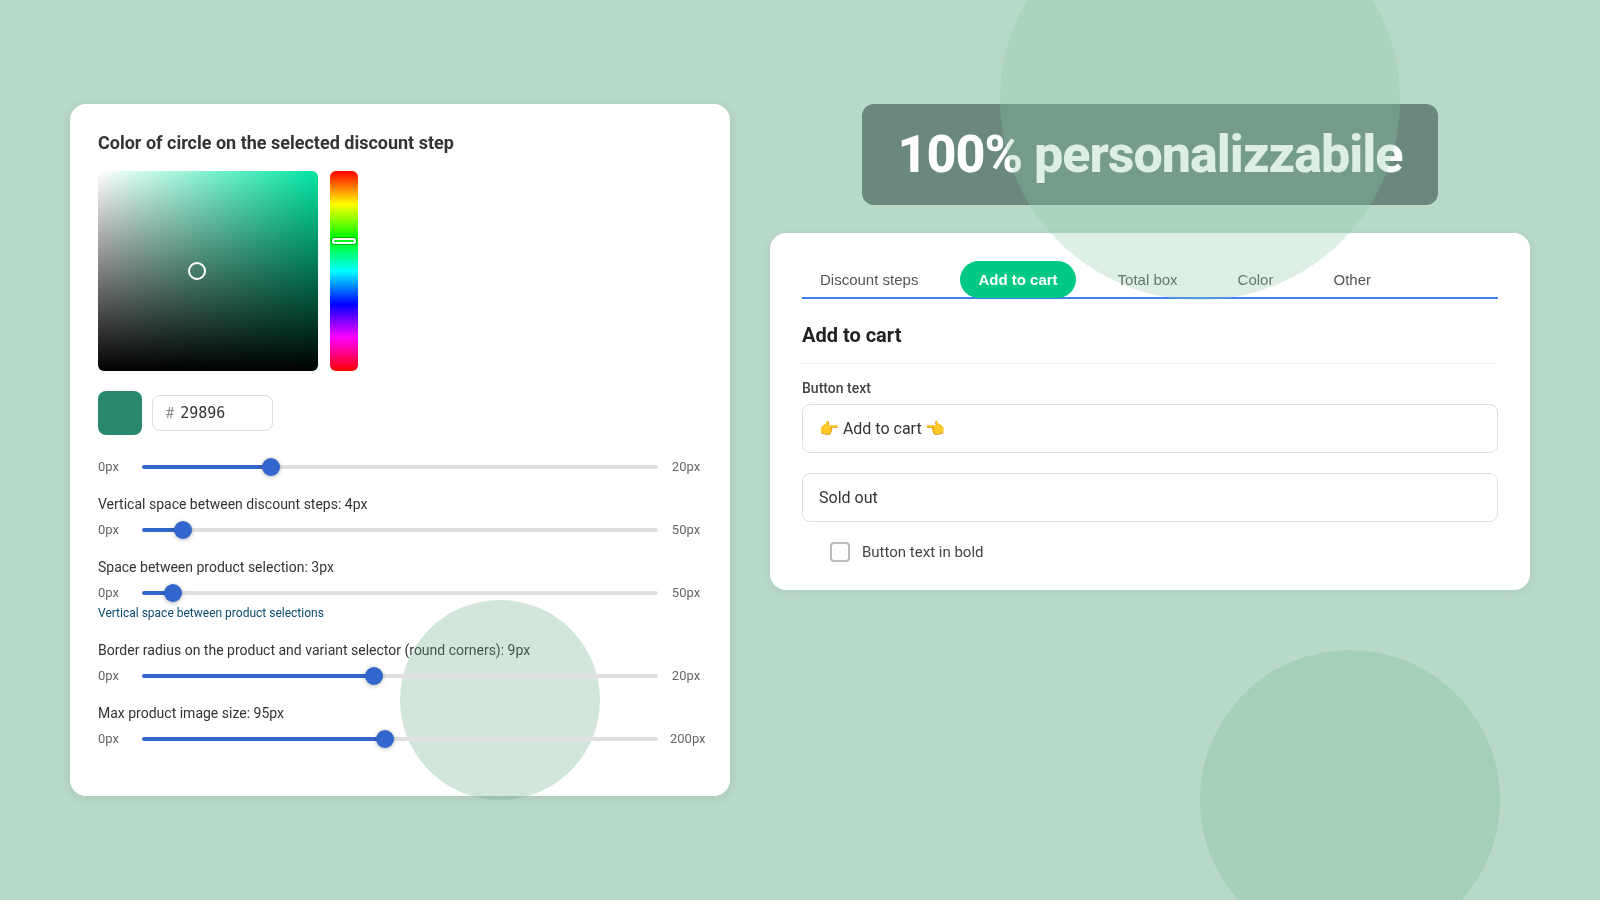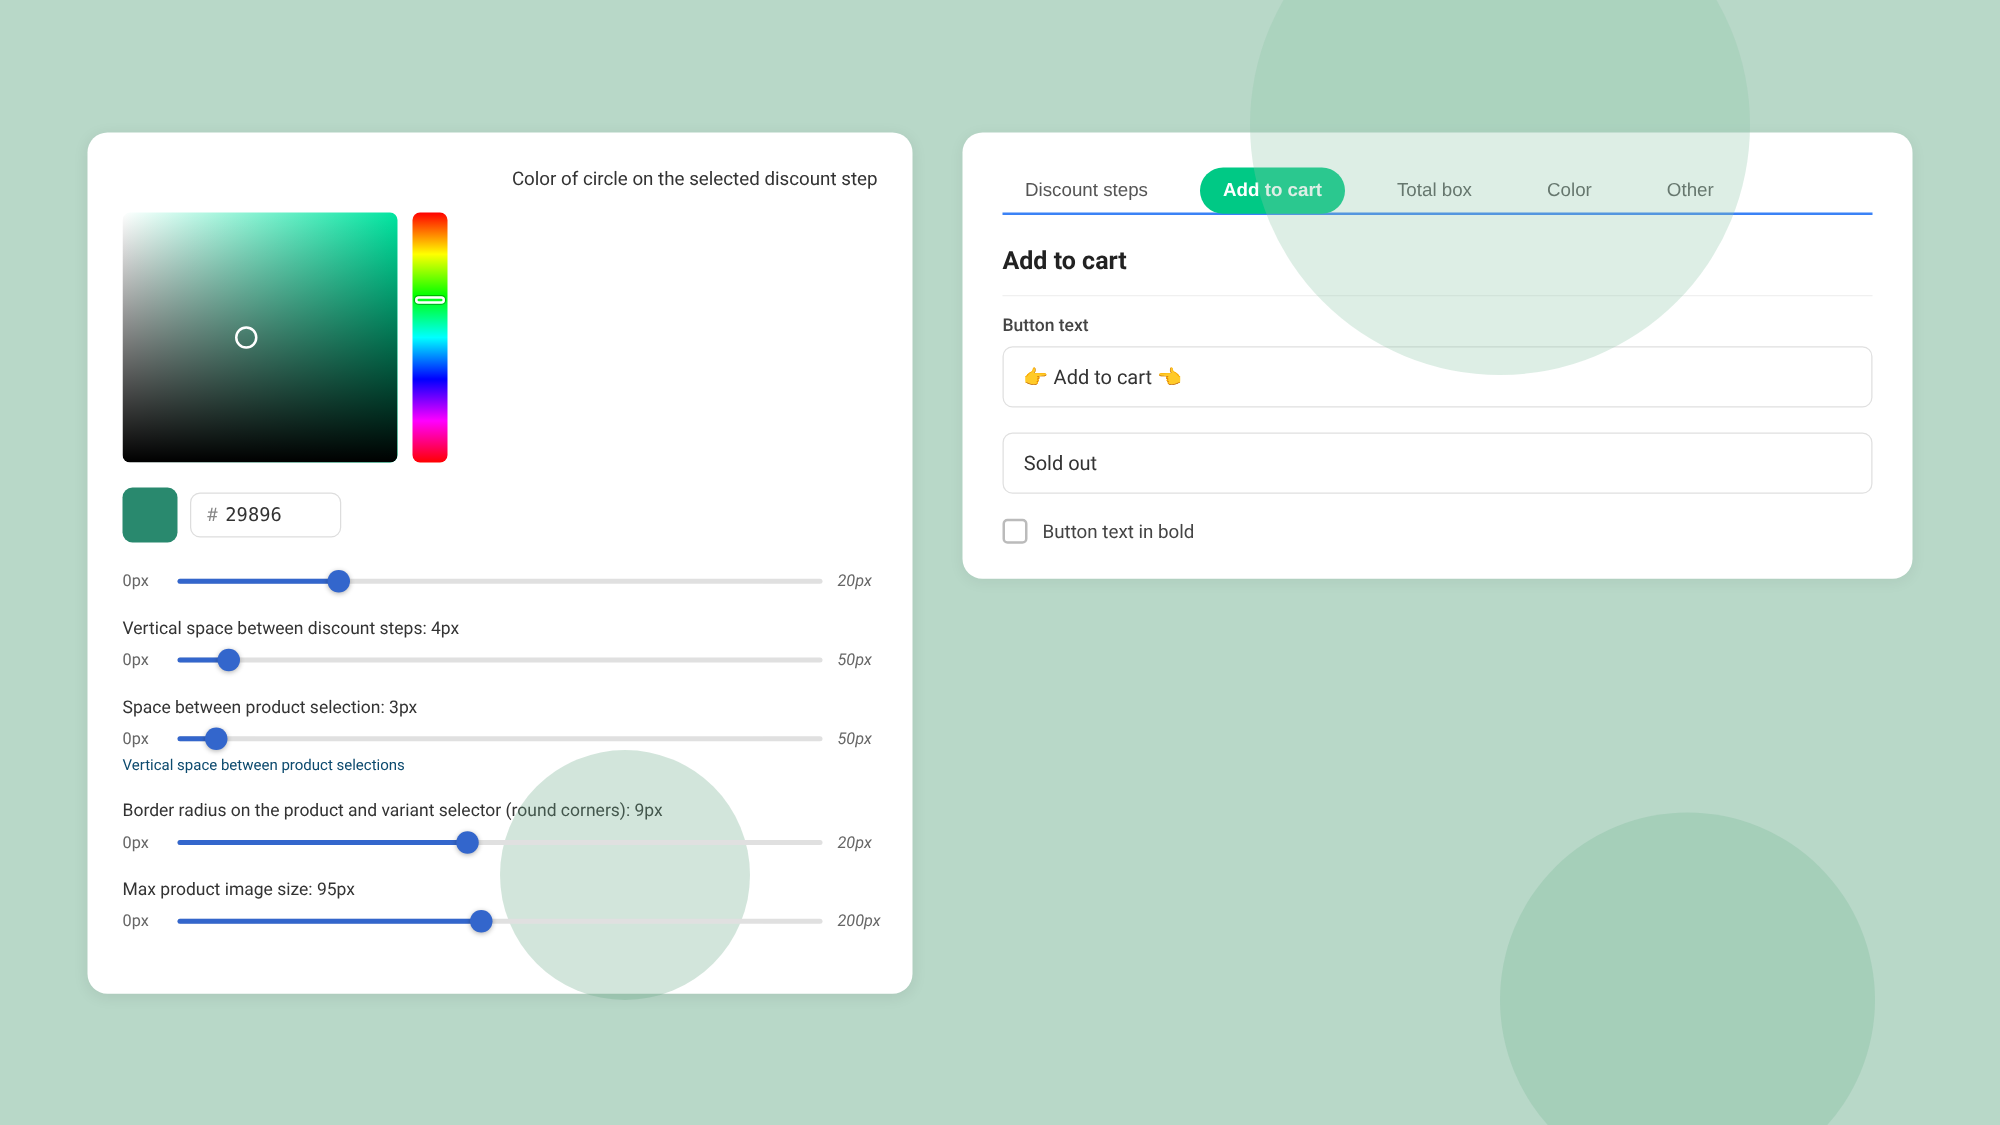--- a/index.html
+++ b/index.html
@@ -50,25 +50,24 @@
     .left-panel {
       background: white;
       border-radius: 16px;
       padding: 28px;
       width: 660px;
       flex-shrink: 0;
       box-shadow: 0 2px 12px rgba(0,0,0,0.08);
     }
 
     .panel-title {
-      font-size: 15px;
+      font-size: 18px;
       color: #333;
       margin-bottom: 18px;
-      font-weight: 400;
-      text-align: right;
+      font-weight: 700;
     }
 
     
     .color-picker-container {
       display: flex;
       gap: 12px;
       margin-bottom: 20px;
     }
 
     .color-gradient {
@@ -164,21 +163,21 @@
       display: flex;
       align-items: center;
       gap: 12px;
     }
     .slider-min-label, .slider-max-label {
       font-size: 13px;
       color: #666;
       width: 32px;
       flex-shrink: 0;
     }
-    .slider-max-label { text-align: left; font-style: italic; }
+    .slider-max-label { text-align: center; }
 
     .slider-track {
       flex: 1;
       height: 4px;
       border-radius: 2px;
       background: #e0e0e0;
       position: relative;
     }
     .slider-fill {
       position: absolute;
@@ -285,20 +284,21 @@
       color: #333;
       outline: none;
       margin-bottom: 20px;
       font-family: inherit;
     }
 
     .checkbox-row {
       display: flex;
       align-items: center;
       gap: 12px;
+      margin-left: 28px;
     }
     .checkbox {
       width: 20px;
       height: 20px;
       border: 2px solid #bbb;
       border-radius: 4px;
       flex-shrink: 0;
       background: white;
       cursor: pointer;
     }
@@ -394,20 +394,25 @@
           <div class="slider-thumb" style="left: 47%;"></div>
         </div>
         <span class="slider-max-label">200px</span>
       </div>
     </div>
 
   </div>
 
   <div class="right-panel">
 
+    <div style="display:flex; justify-content:center;">
+      <div class="headline-banner">
+        <span class="headline-text">100% personalizzabile</span>
+      </div>
+    </div>
 
     <div class="content-card">
 
       
       <div class="tabs-row">
         <button class="tab">Discount steps</button>
         <button class="tab active">Add to cart</button>
         <button class="tab">Total box</button>
         <button class="tab">Color</button>
         <button class="tab">Other</button>

